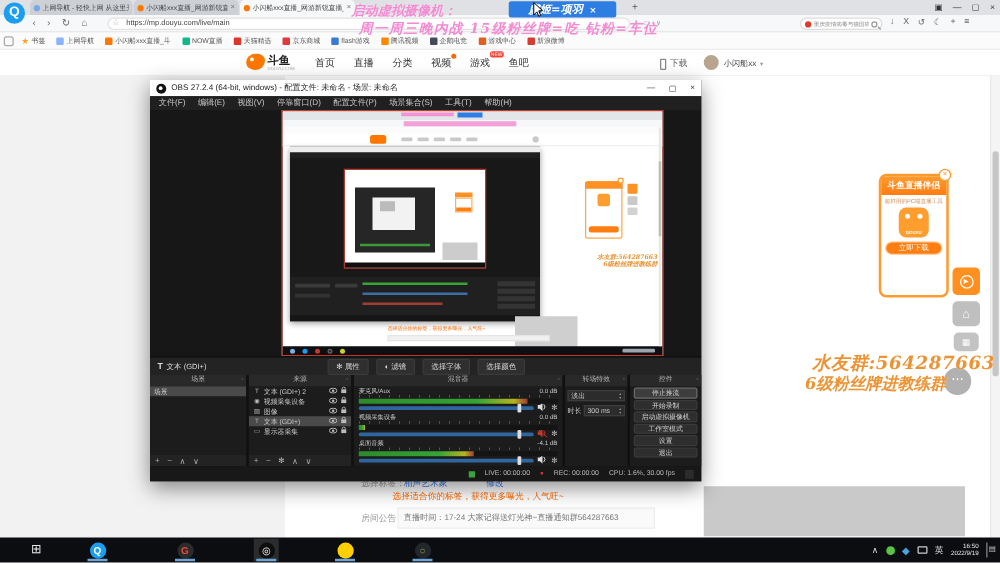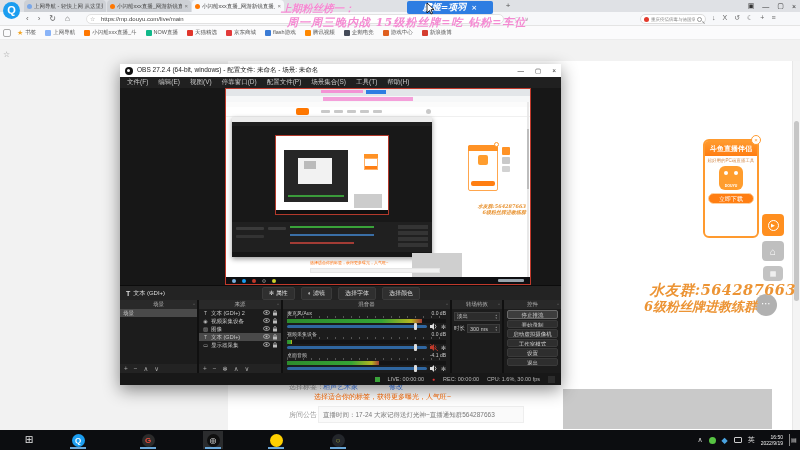--- a/index.html
+++ b/index.html
@@ -321,20 +321,39 @@
         <span>游戏中心</span>
       </span>
       <span class="bm">
         <i style="background: rgb(212, 61, 47);"></i>
         <span>新浪微博</span>
       </span>
     </div>
   <div class="sideico1"></div>
   <div class="sideico2">☆</div>
 
+  <div class="siteheader">
+    <div class="fish"></div>
+    <div class="dyname">斗鱼</div>
+    <div class="dysub">DOUYU.COM</div>
+    <div id="dnav">
+        <div class="nv">首页</div>
+        <div class="nv">直播</div>
+        <div class="nv">分类</div>
+        <div class="nv">视频<span class="dot"></span></div>
+        <div class="nv">游戏<span class="new">NEW</span></div>
+        <div class="nv">鱼吧</div>
+      </div>
+    <div class="dl">
+      <span class="phone"></span>
+      <span>下载</span>
+    </div>
+    <div class="avatar"></div>
+    <div class="uname">小闪船xx</div>
+  </div>
 
   <div class="pagecard"></div>
   <div class="graybox"></div>
   <div class="frow" style="left:289px;top:382px"><span class="flabel">选择标签：</span></div>
   <div class="frow" style="left:323px;top:382px"><span class="flink">相声艺术家</span></div>
   <div class="frow" style="left:389px;top:382px"><span class="flink">修改</span></div>
   <div class="frow" style="left:314px;top:392px"><span class="ftip">选择适合你的标签，获得更多曝光，人气旺~</span></div>
   <div class="frow" style="left:289px;top:410px"><span class="flabel">房间公告：</span></div>
   <div class="fnotice">直播时间：17-24 大家记得送灯光神~直播通知群564287663</div>
   <div class="scrollbar">
@@ -357,21 +376,21 @@
       <span>⌂</span>
     </div>
   <div class="fbtn fb3">
       <span>▦</span>
     </div>
   <div class="chatcircle">⋯</div>
 
   <div class="gt gt1">水友群:564287663</div>
   <div class="gt gt2">6级粉丝牌进教练群</div>
 
-  <div class="pk pk1">上期粉丝榜一：</div>
+  <div class="pk pk1">启动虚拟摄像机：</div>
   <div class="chip">
     <span>虞姬=项羽</span>
       <span class="cx">×</span>
   </div>
   <div class="pk pk2">周一周三晚内战 15级粉丝牌=吃 钻粉=车位</div>
 
   <div class="obs">
     <div class="obs-title">
       <span class="obslogo"></span>
       <span class="ttl">OBS 27.2.4 (64-bit, windows) - 配置文件: 未命名 - 场景: 未命名</span>

